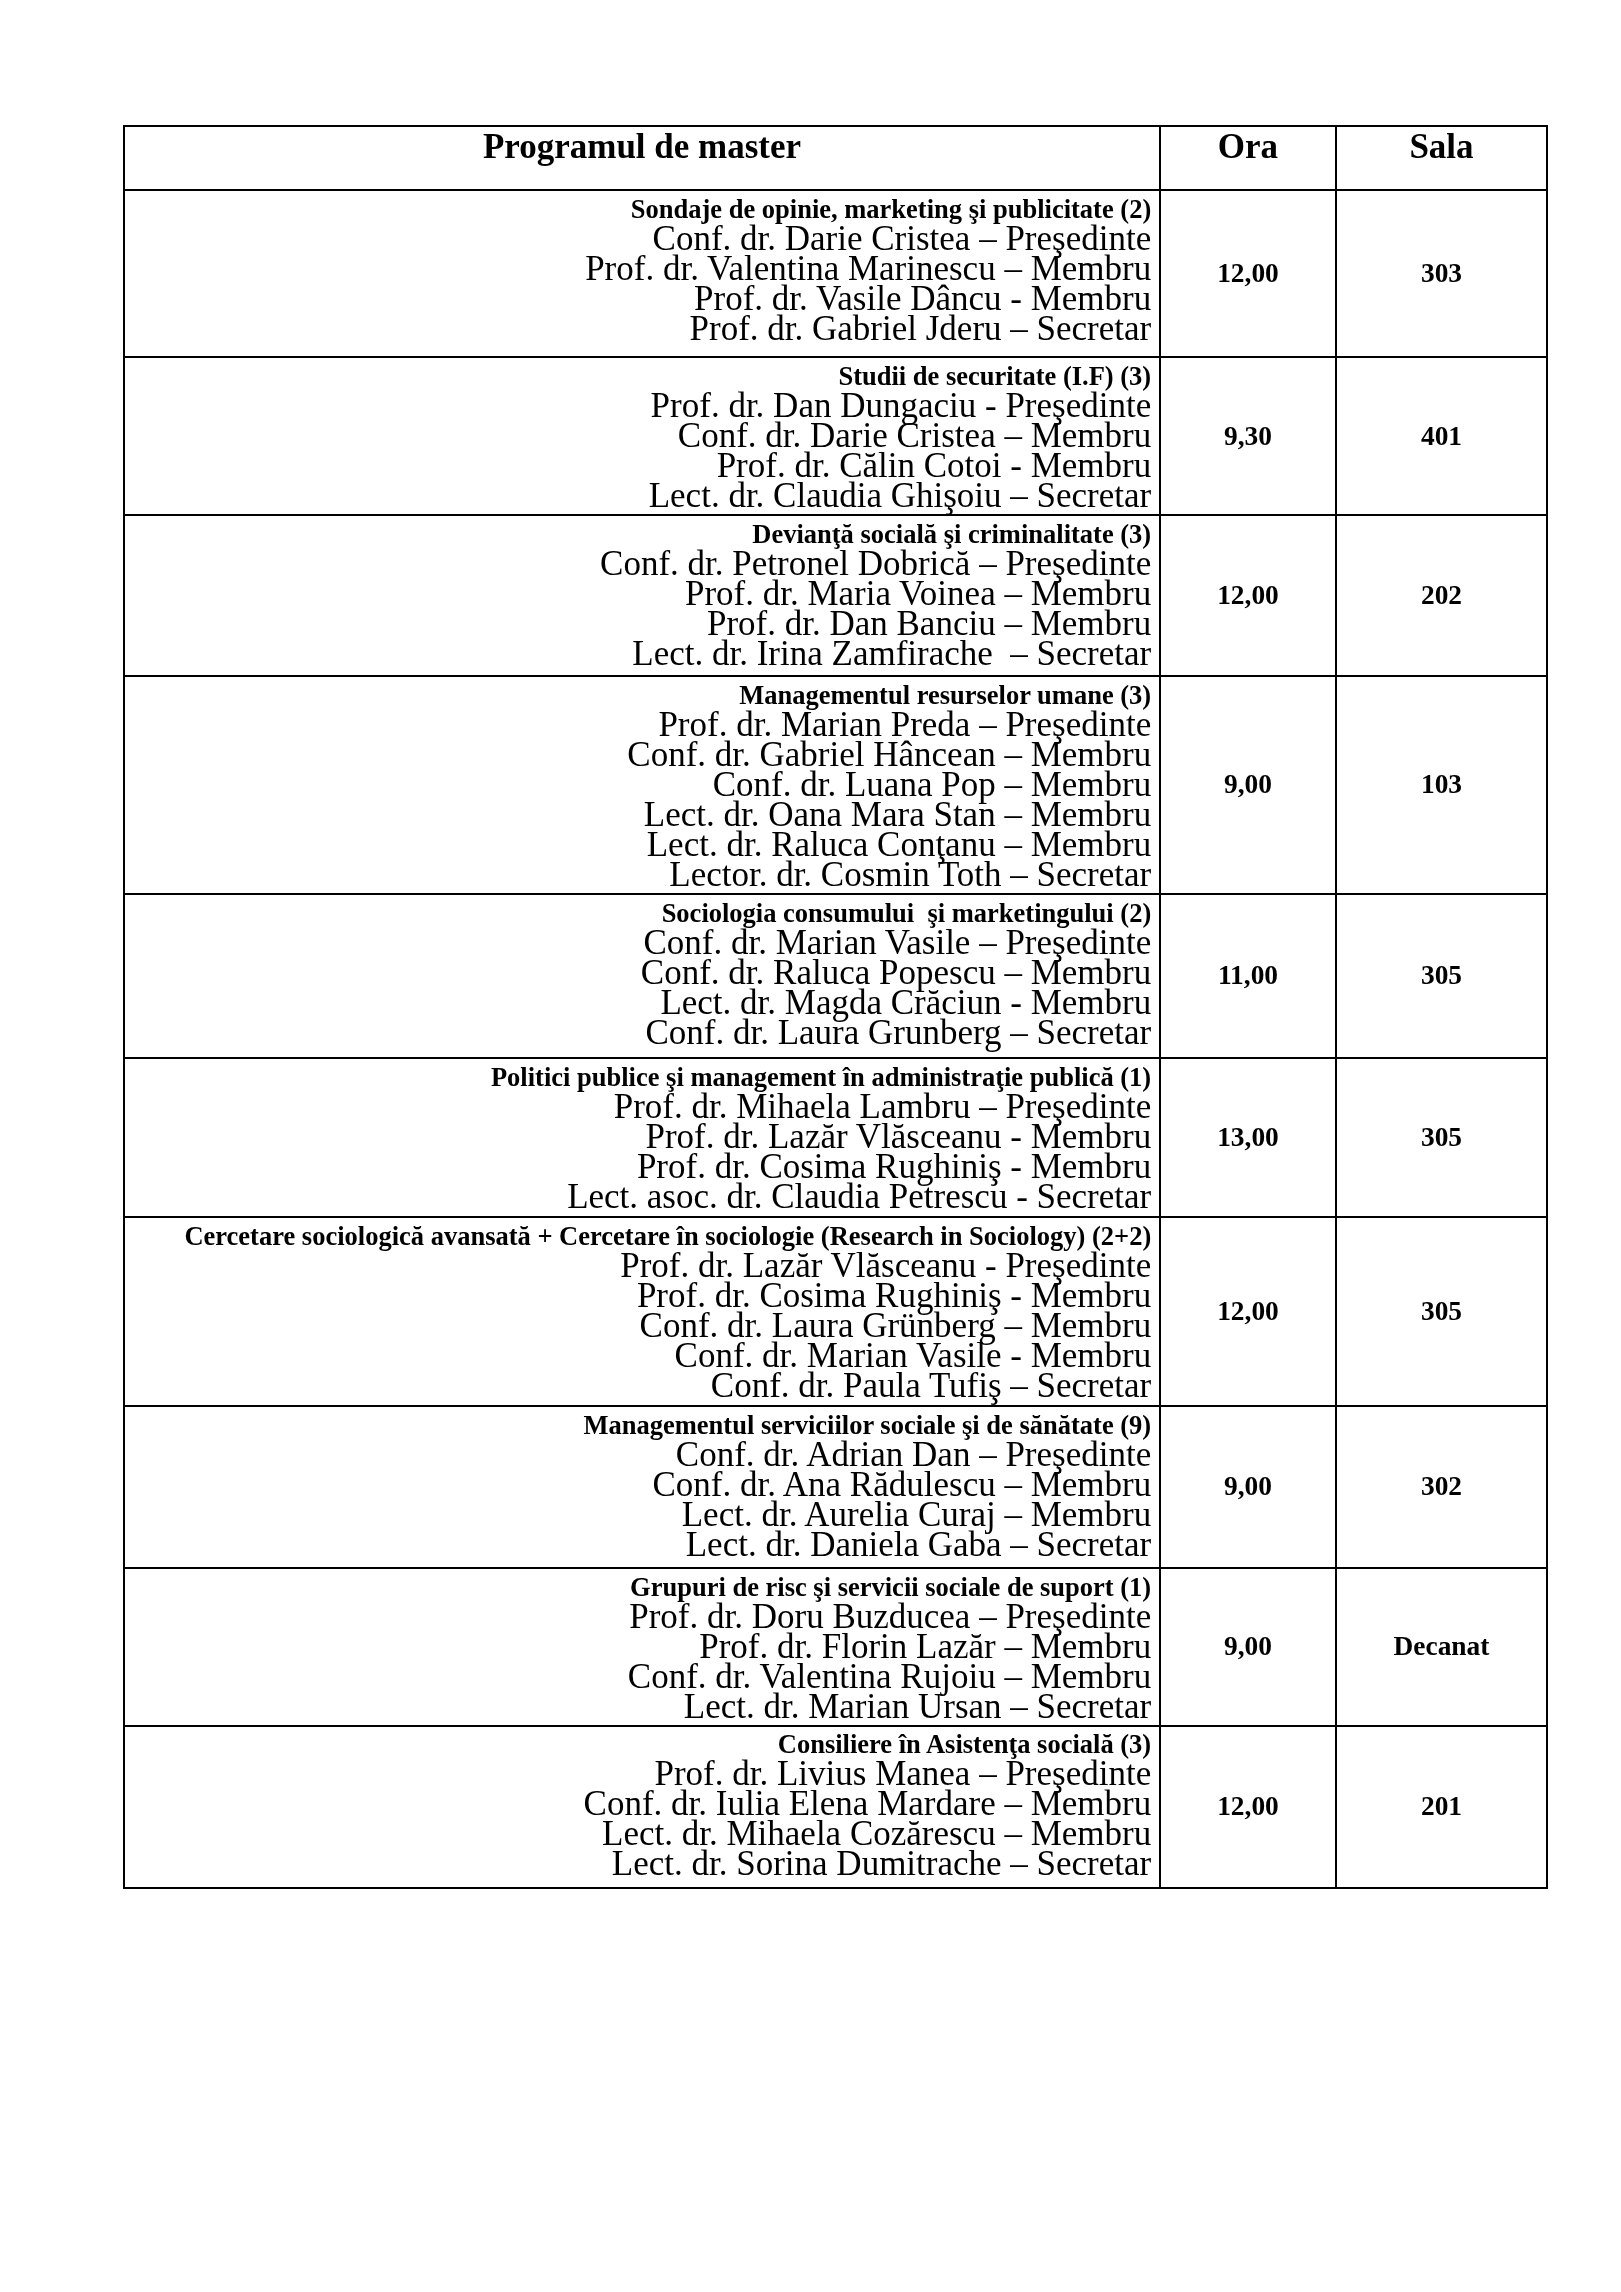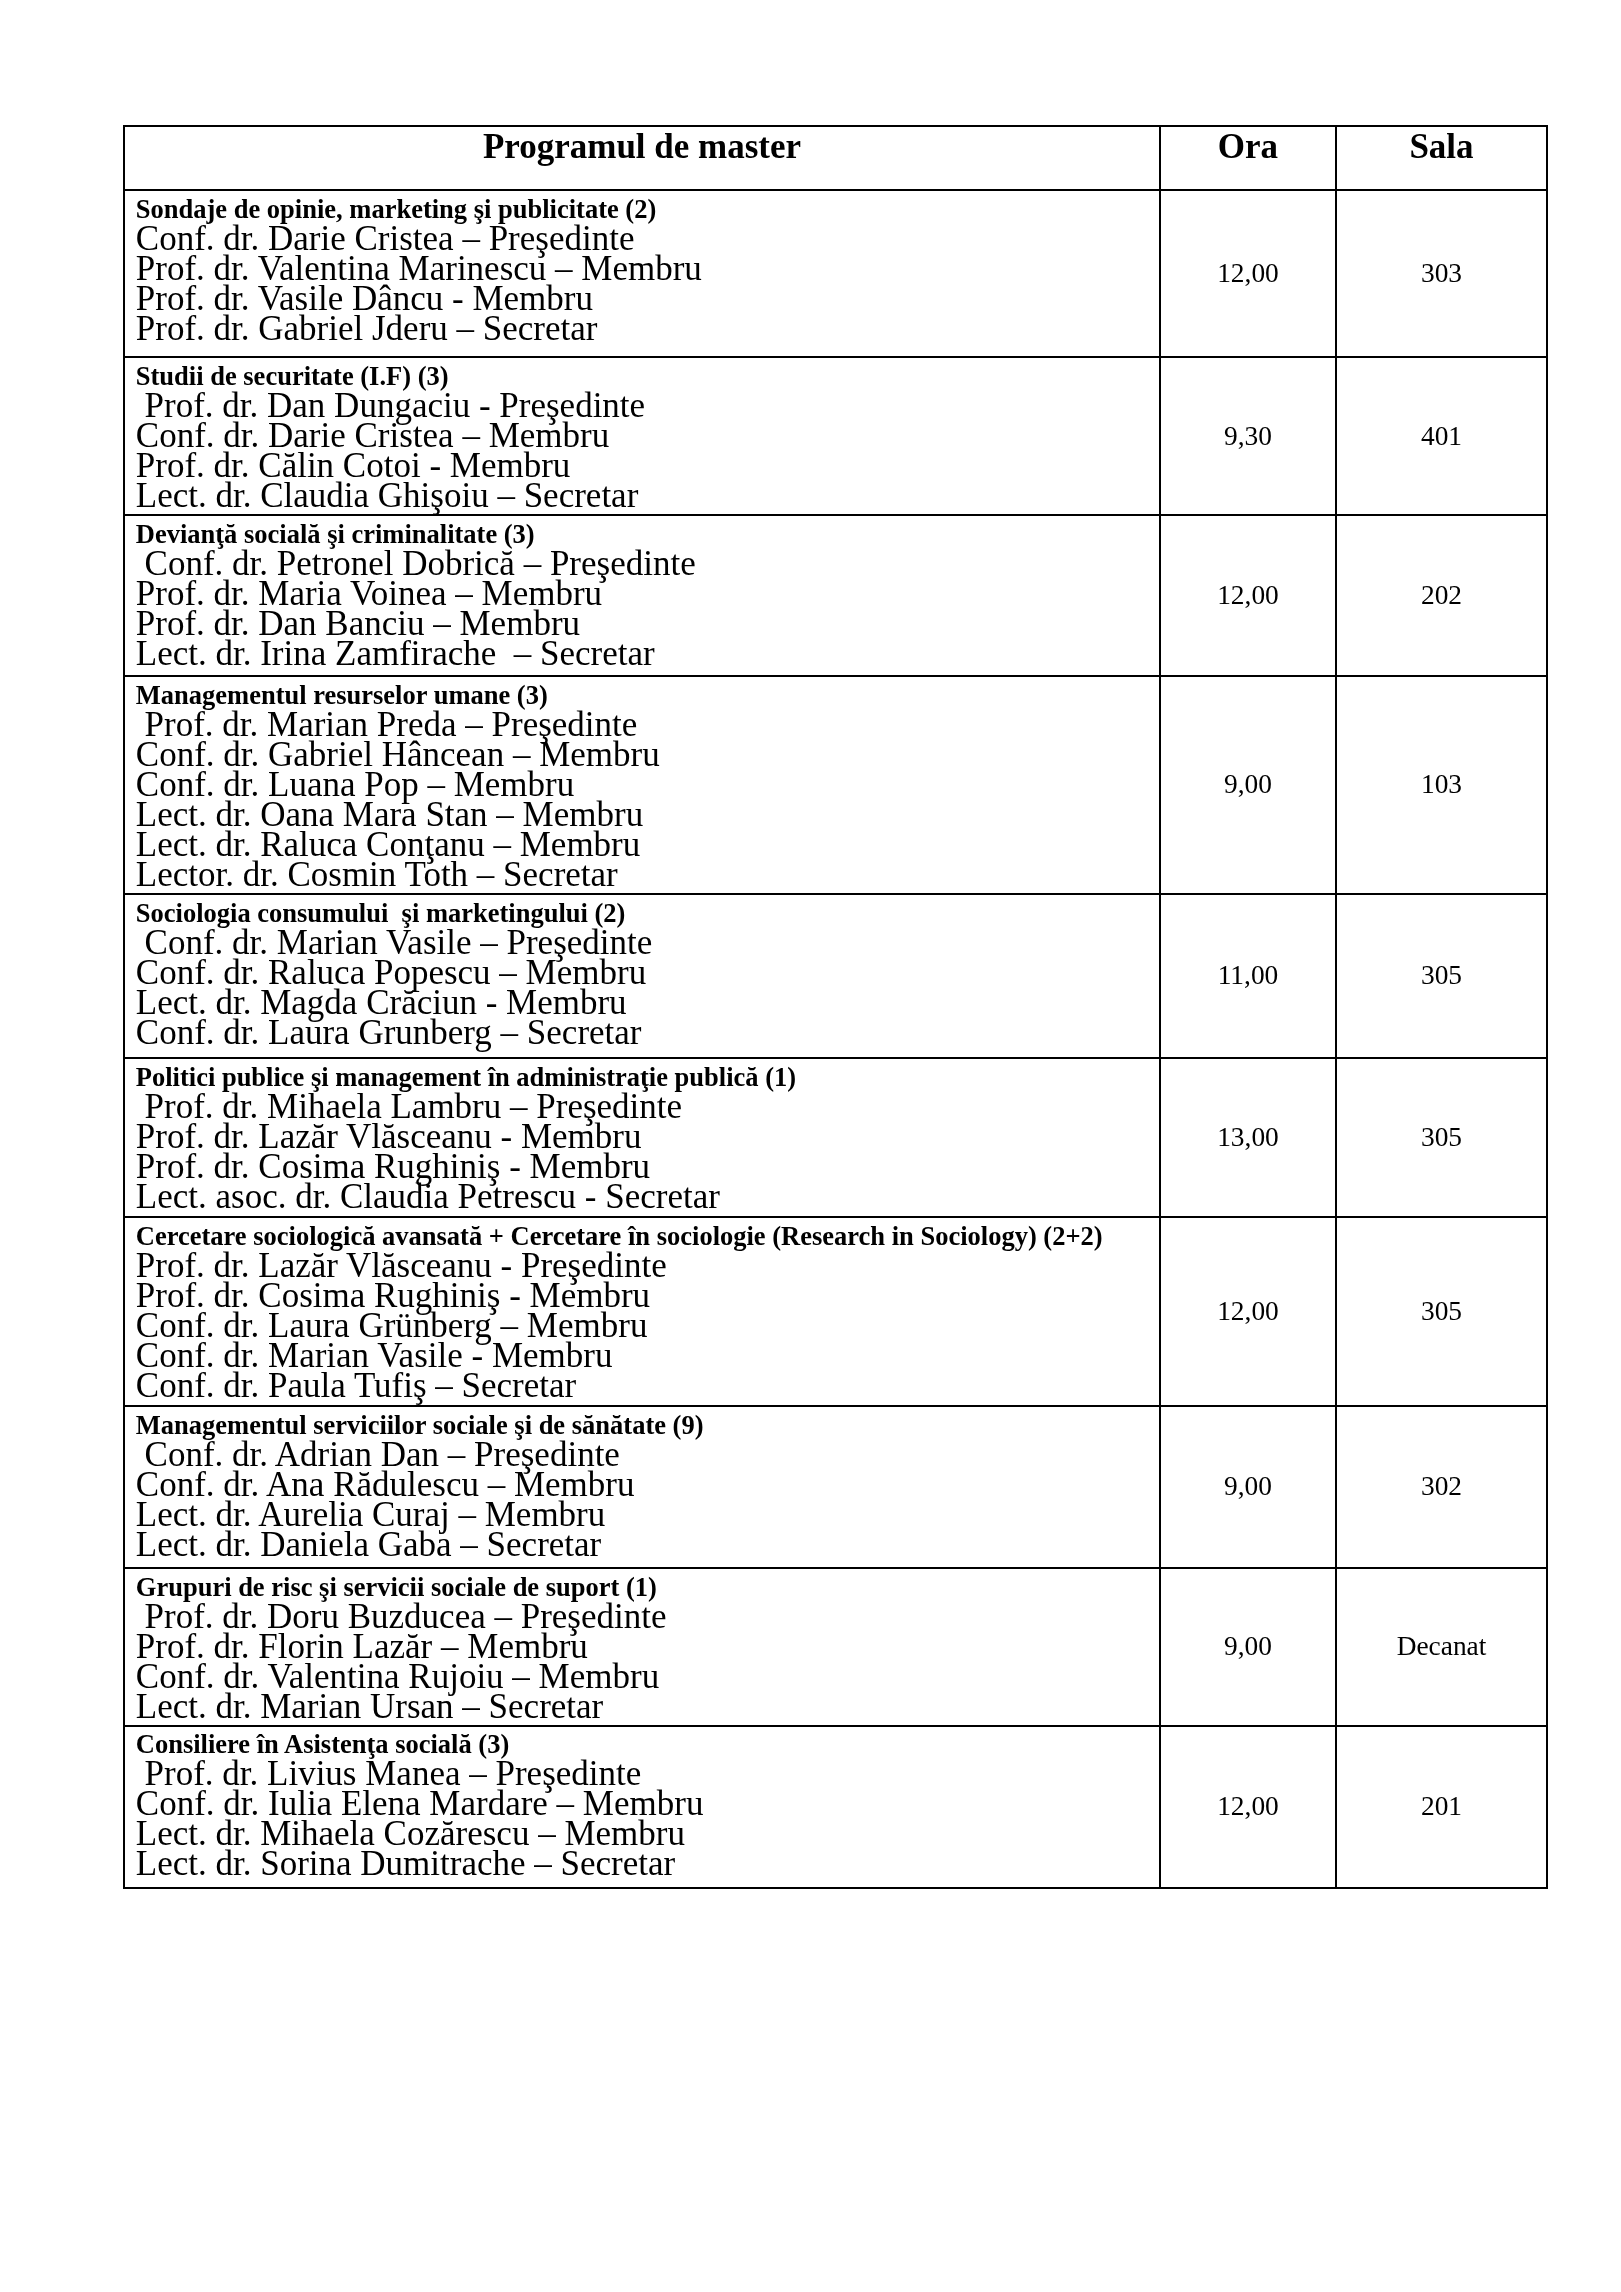--- a/index.html
+++ b/index.html
@@ -36,40 +36,40 @@
   th {
     vertical-align: top;
     text-align: center;
     font-weight: bold;
     font-size: 35px;
     line-height: 33px;
     padding-top: 2.9px;
   }
   td.prog-cell {
     vertical-align: top;
-    text-align: left;
+    text-align: right;
     padding: 2.9px 7.8px 2.9px 10.8px;
     border-radius: 24px;
   }
   .prog-title {
     font-weight: bold;
     font-size: 26.5px;
     line-height: 30px;
     white-space: pre-wrap;
   }
   .member-line {
     font-weight: normal;
     font-size: 35px;
     line-height: 30px;
     white-space: pre-wrap;
   }
   td.ora-cell, td.sala-cell {
     vertical-align: middle;
     text-align: center;
-    font-weight: normal;
+    font-weight: bold;
     font-size: 27.4px;
   }
 </style>
 </head>
 <body>
 
 <div class="page">
   <table class="schedule">
     <colgroup>
       <col class="c-program">

